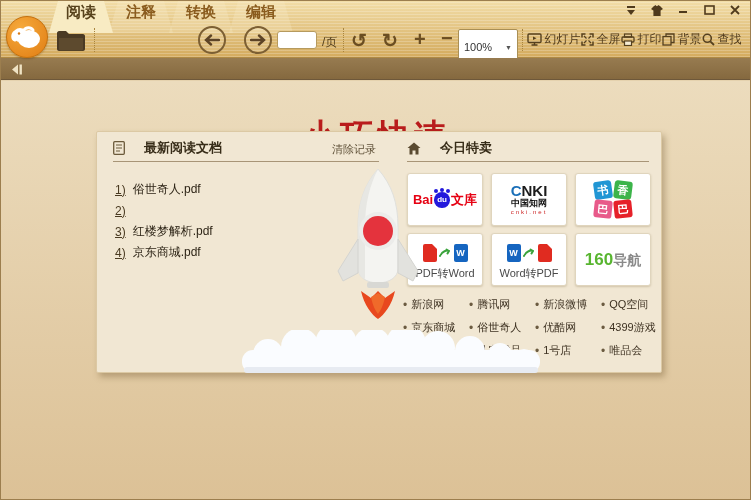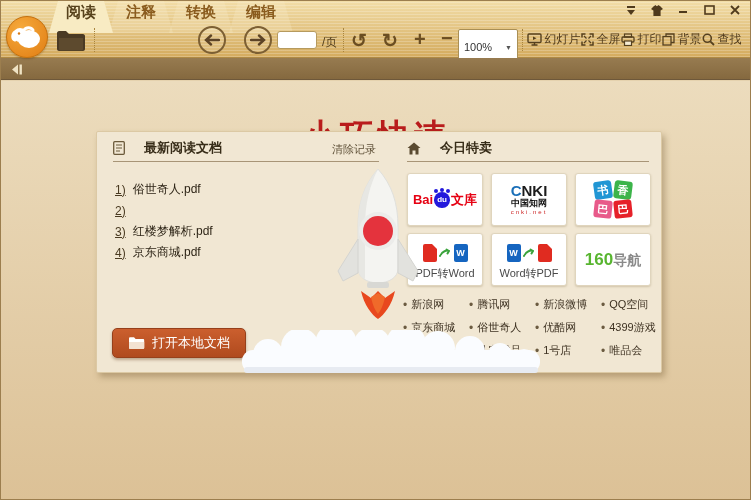--- a/index.html
+++ b/index.html
@@ -297,27 +297,20 @@
       <div class="recent-row">
         <span class="recent-num">3)</span>
         <span>红楼梦解析.pdf</span>
       </div>
       <div class="recent-row">
         <span class="recent-num">4)</span>
         <span>京东商城.pdf</span>
       </div>
     </div>
 
-    <div class="open-btn">
-      <svg width="17" height="14" viewBox="0 0 17 14">
-          <path d="M1,2.5 C1,1.8 1.5,1.3 2.2,1.3 L6,1.3 L7.6,3 L15,3 C15.7,3 16.2,3.5 16.2,4.2 L16.2,11.8 C16.2,12.5 15.7,13 15,13 L2.2,13 C1.5,13 1,12.5 1,11.8 Z" fill="#fff"></path>
-          <path d="M1,6 L16.2,6 L16.2,11.8 C16.2,12.5 15.7,13 15,13 L2.2,13 C1.5,13 1,12.5 1,11.8 Z" fill="#f3e2d2"></path>
-        </svg>
-      <span>打开本地文档</span>
-    </div>
 
     <div class="sec-header" style="left:310px; top:7px;">
       <svg width="14" height="13" viewBox="0 0 14 13">
           <path d="M7,0.5 L13.5,6 L11.5,6 L11.5,12.5 L8.5,12.5 L8.5,8.5 L5.5,8.5 L5.5,12.5 L2.5,12.5 L2.5,6 L0.5,6 Z" fill="#5a4a30"></path>
         </svg>
       <span>今日特卖</span>
     </div>
     <div class="hr" style="left:310px; top:29px; width:242px;"></div>
 
     <div class="tile" style="left:310px; top:41px;">

